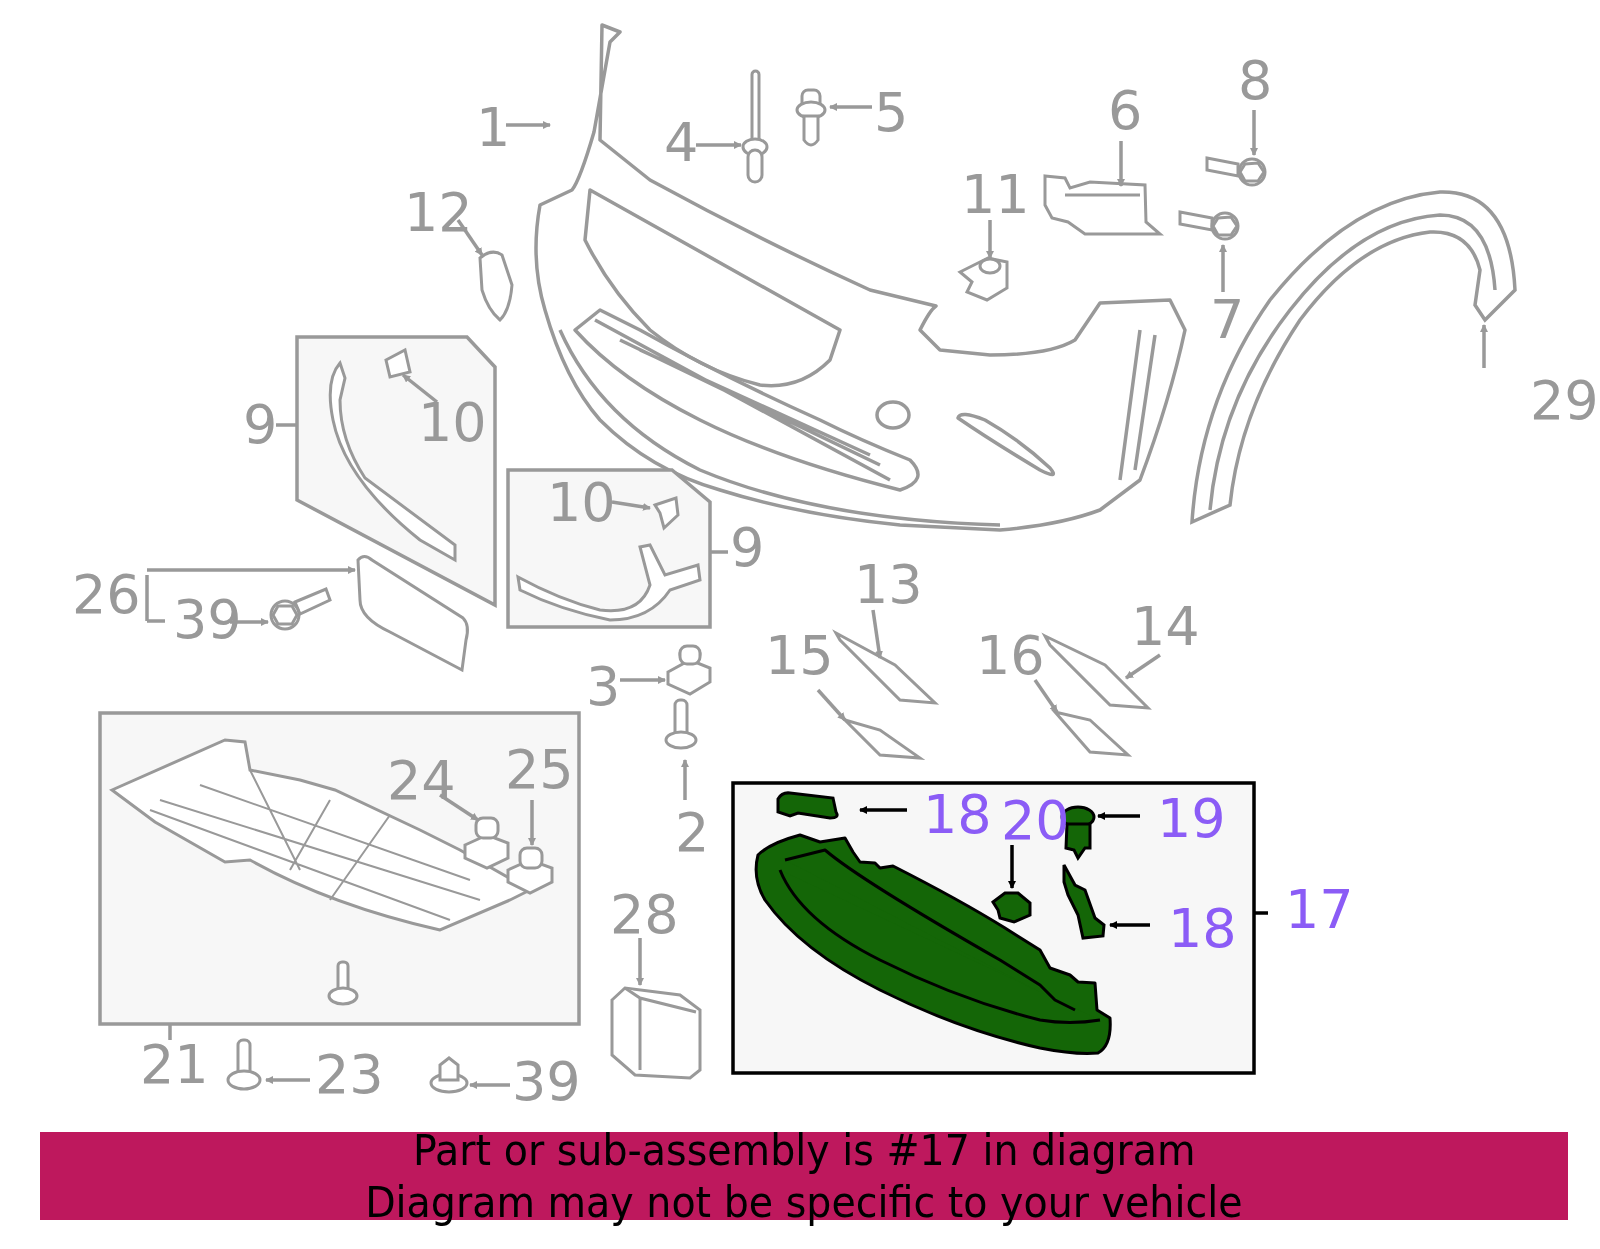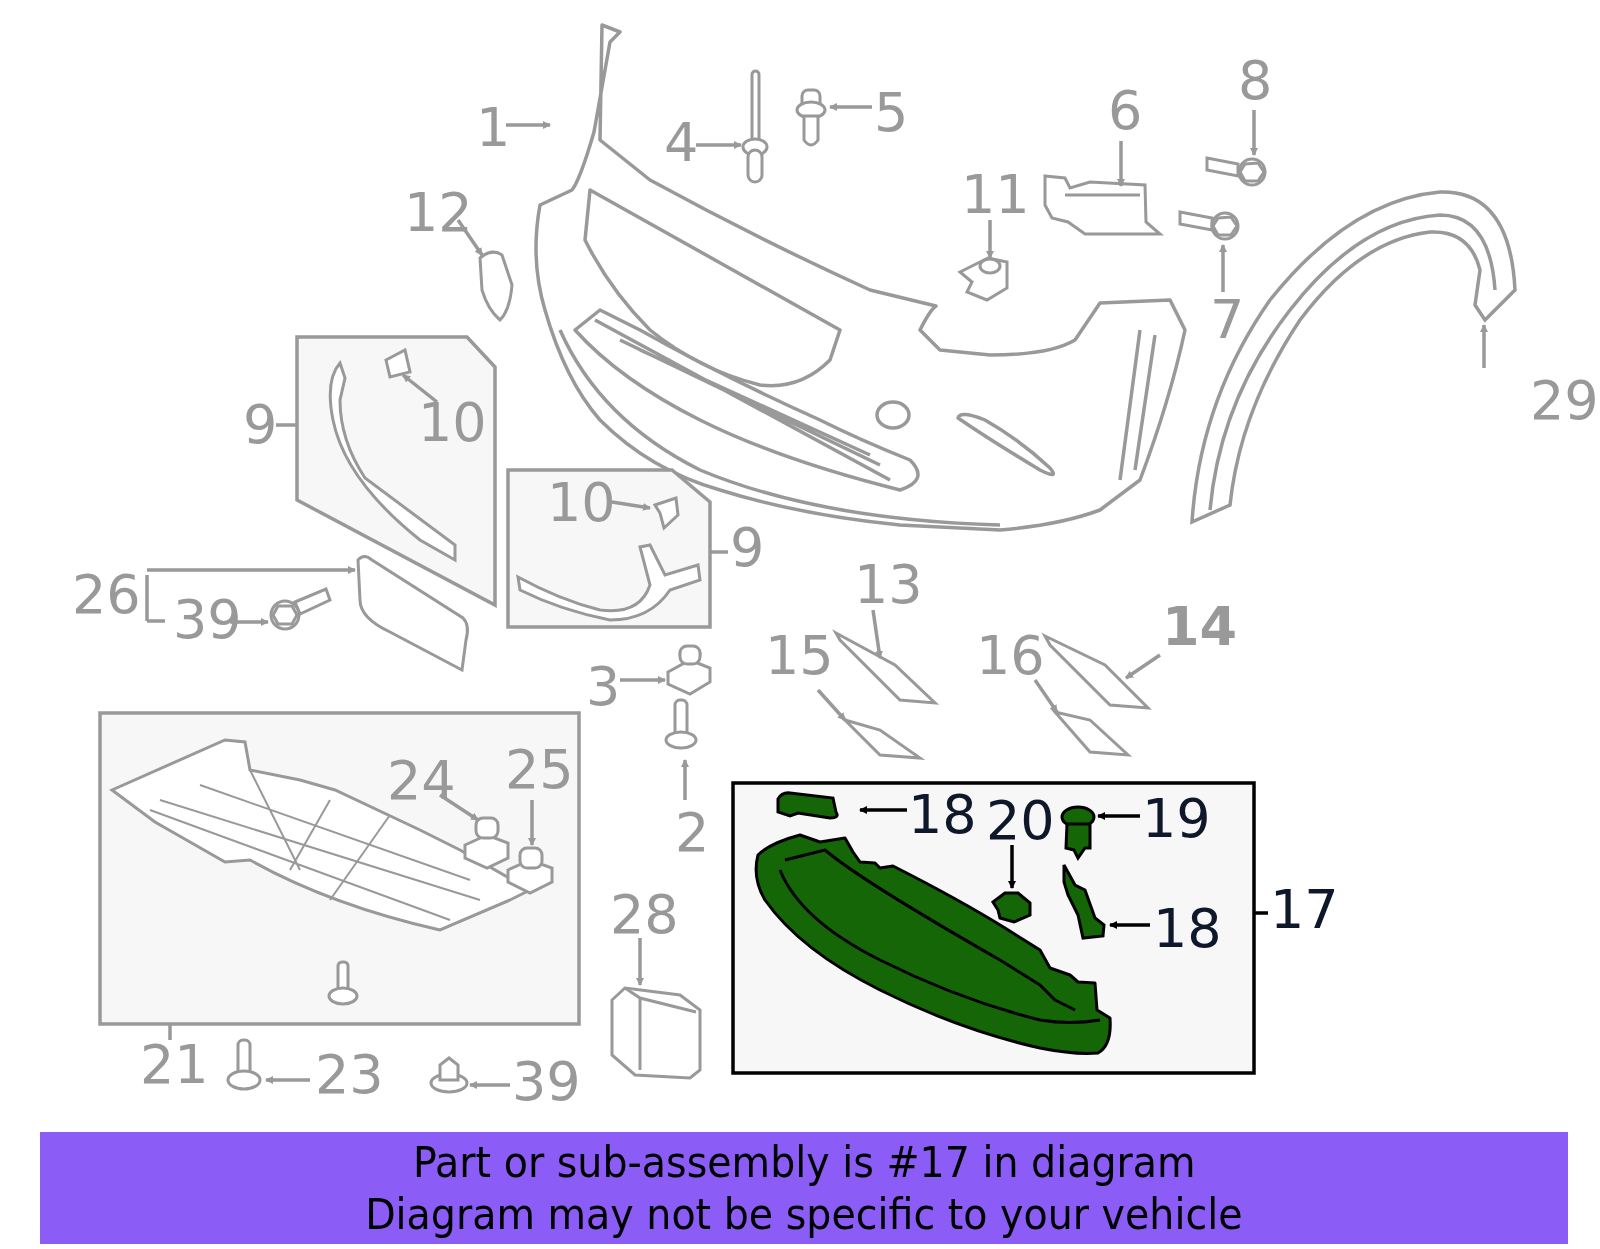--- a/index.html
+++ b/index.html
@@ -1,20 +1,20 @@
 <!DOCTYPE html>
 <html><head>
   <meta charset="utf-8">
   <style>
     html, body { margin: 0; padding: 0; background: #ffffff; }
     body { width: 1600px; height: 1249px; position: relative; overflow: hidden; font-family: "DejaVu Sans", sans-serif; }
     #diagram { position: absolute; left: 0; top: 0; width: 1600px; height: 1249px; }
     .callout { position: absolute; font-family: "DejaVu Sans", sans-serif; font-size: 54px; line-height: 1; color: #999999; }
-    .callout.hl { color: #0f172a; }
-    .banner { position: absolute; left: 40px; top: 1132px; width: 1528px; height: 112px; background: #8b5cf6; display: flex; flex-direction: column; align-items: center; justify-content: center; }
+    .callout.hl { color: #8b5cf6; margin-left: 15px; }
+    .banner { position: absolute; left: 40px; top: 1132px; width: 1528px; height: 88px; background: #be185d; display: flex; flex-direction: column; align-items: center; justify-content: center; }
     .banner-line { font-family: "DejaVu Sans", sans-serif; font-size: 43px; line-height: 52px; color: #000; transform: scaleX(0.92); white-space: nowrap; }
   </style>
 </head>
 <body>
 
 <svg id="diagram" viewBox="0 0 1600 1249" xmlns="http://www.w3.org/2000/svg">
   <defs>
     <marker id="ag" markerWidth="8" markerHeight="8" refX="7" refY="4" orient="auto" markerUnits="userSpaceOnUse" viewBox="0 0 8 8">
       <path d="M0,0 L8,4 L0,8 z" fill="#999"></path>
     </marker>
@@ -222,21 +222,21 @@
   <span class="callout" style="left:1108px;top:84px;">6</span>
   <span class="callout" style="left:1210px;top:293px;">7</span>
   <span class="callout" style="left:1238px;top:54px;">8</span>
   <span class="callout" style="left:243px;top:398px;">9</span>
   <span class="callout" style="left:730px;top:521px;">9</span>
   <span class="callout" style="left:418px;top:396px;">10</span>
   <span class="callout" style="left:547px;top:476px;">10</span>
   <span class="callout" style="left:961px;top:168px;">11</span>
   <span class="callout" style="left:404px;top:166px;margin-top:20px;">12</span>
   <span class="callout" style="left:854px;top:558px;">13</span>
-  <span class="callout" style="left:1162px;top:600px;font-weight:bold;">14</span>
+  <span class="callout" style="left:1131px;top:600px;">14</span>
   <span class="callout" style="left:765px;top:629px;">15</span>
   <span class="callout" style="left:976px;top:629px;">16</span>
   <span class="callout hl" style="left:1270px;top:883px;">17</span>
   <span class="callout hl" style="left:908px;top:788px;">18</span>
   <span class="callout hl" style="left:1153px;top:902px;">18</span>
   <span class="callout hl" style="left:1142px;top:792px;">19</span>
   <span class="callout hl" style="left:986px;top:794px;">20</span>
   <span class="callout" style="left:140px;top:1038px;">21</span>
   <span class="callout" style="left:512px;top:1055px;">39</span>
   <span class="callout" style="left:315px;top:1048px;text-align:right;">23</span>

